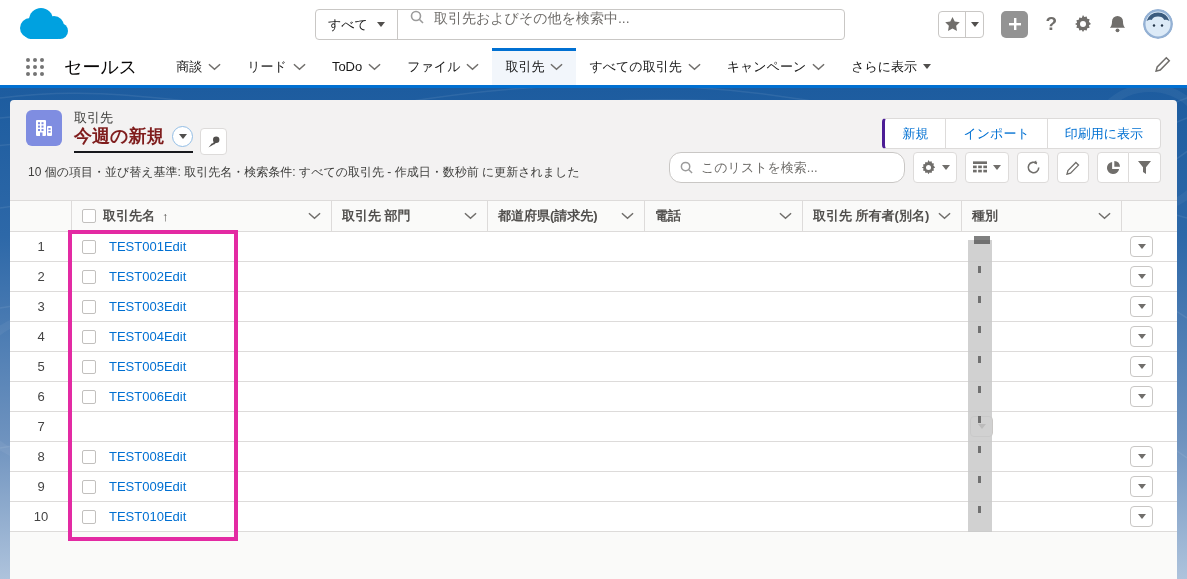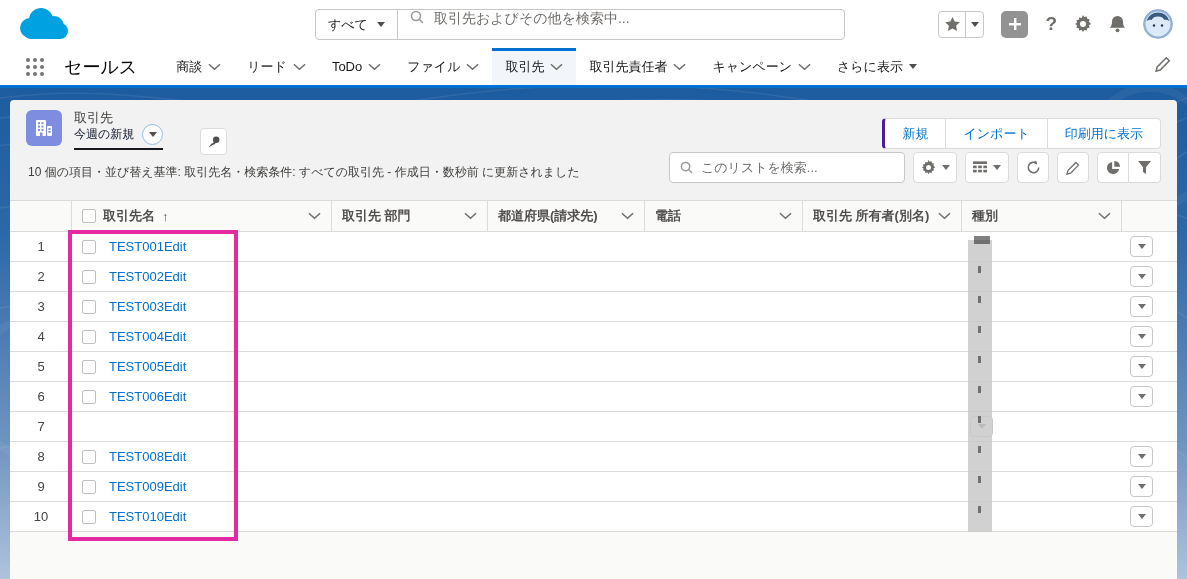--- a/index.html
+++ b/index.html
@@ -47,33 +47,33 @@
   .bluebg svg { position:absolute; left:0; top:0; }
 
   
   .card { position:absolute; left:10px; top:100px; width:1167px; height:479px;
     background:#F3F2F2; border-radius:4px 4px 0 0; overflow:hidden; }
   .entity-icon { position:absolute; left:16px; top:10px; width:36px; height:36px;
     border-radius:6px; background:#7F8DE1; display:flex; align-items:center; justify-content:center; }
   .entity-label { position:absolute; left:64px; top:9px; font-size:13px; color:#3E3E3C; }
   .view-selector { position:absolute; left:64px; top:24px; display:flex; align-items:center; gap:8px;
     border-bottom:2px solid #17181D; padding-bottom:3px; cursor:pointer; }
-  .view-name { font-size:12px; font-weight:normal; color:#0f172a; }
+  .view-name { font-size:18px; font-weight:bold; color:#7f1d1d; }
   .caret-circle { width:21px; height:21px; border-radius:50%; border:1px solid #93BEE6; background:#fff;
     display:flex; align-items:center; justify-content:center; }
   .pin-btn { position:absolute; left:190px; top:28px; width:27px; height:27px; border:1px solid #DDDBDA;
     border-radius:4px; background:#fff; display:flex; align-items:center; justify-content:center; cursor:pointer; }
   .head-actions { position:absolute; right:16px; top:18px; display:flex; }
   .head-actions button { height:31px; padding:0 17px; background:#fff; border:1px solid #DDDBDA;
     border-left:none; color:#0070D2; font-size:13px; font-family:inherit; cursor:pointer; }
   .head-actions button:first-child { border-left:3px solid #4c1d95; border-radius:4px 0 0 4px; }
   .head-actions button:last-child { border-radius:0 4px 4px 0; }
   .status { position:absolute; left:18px; top:64px; font-size:12px; color:#3E3E3C;text-align:right; }
   .list-controls { position:absolute; right:16px; top:52px; display:flex; gap:8px; align-items:center; }
-  .list-search { width:236px; height:31px; border:1px solid #C9C7C5; border-radius:4px; background:#fff;
+  .list-search { width:236px; height:31px; border:1px solid #C9C7C5; border-radius:12px; background:#fff;
     display:flex; gap:8px; padding:0 10px; }
   .list-search input { border:none; outline:none; flex:1; font-size:13px; background:transparent; color:#444; }
   .list-search input::placeholder { color:#706E6B; }
   .cbtn { height:31px; background:#fff; border:1px solid #DDDBDA; border-radius:4px;
     display:flex; align-items:center; justify-content:center; gap:6px; padding:0 8px; cursor:pointer; }
   .cgroup { display:flex; }
   .cgroup .cbtn { border-radius:0; border-left:none; }
   .cgroup .cbtn:first-child { border-left:1px solid #DDDBDA; border-radius:4px 0 0 4px; }
   .cgroup .cbtn:last-child { border-radius:0 4px 4px 0; }
 
@@ -242,21 +242,21 @@
         </div>
         <div class="nav-tab active">
           <span>取引先</span>
           <span class="icon chev">
             <svg width="13" height="8" viewBox="0 0 14 8">
               <path d="M1 1l6 5.5L13 1" fill="none" stroke="#706E6B" stroke-width="1.6"></path>
             </svg>
           </span>
         </div>
         <div class="nav-tab">
-          <span>取引先責任者</span>
+          <span>すべての取引先</span>
           <span class="icon chev">
             <svg width="13" height="8" viewBox="0 0 14 8">
               <path d="M1 1l6 5.5L13 1" fill="none" stroke="#706E6B" stroke-width="1.6"></path>
             </svg>
           </span>
         </div>
         <div class="nav-tab">
           <span>キャンペーン</span>
           <span class="icon chev">
             <svg width="13" height="8" viewBox="0 0 14 8">

